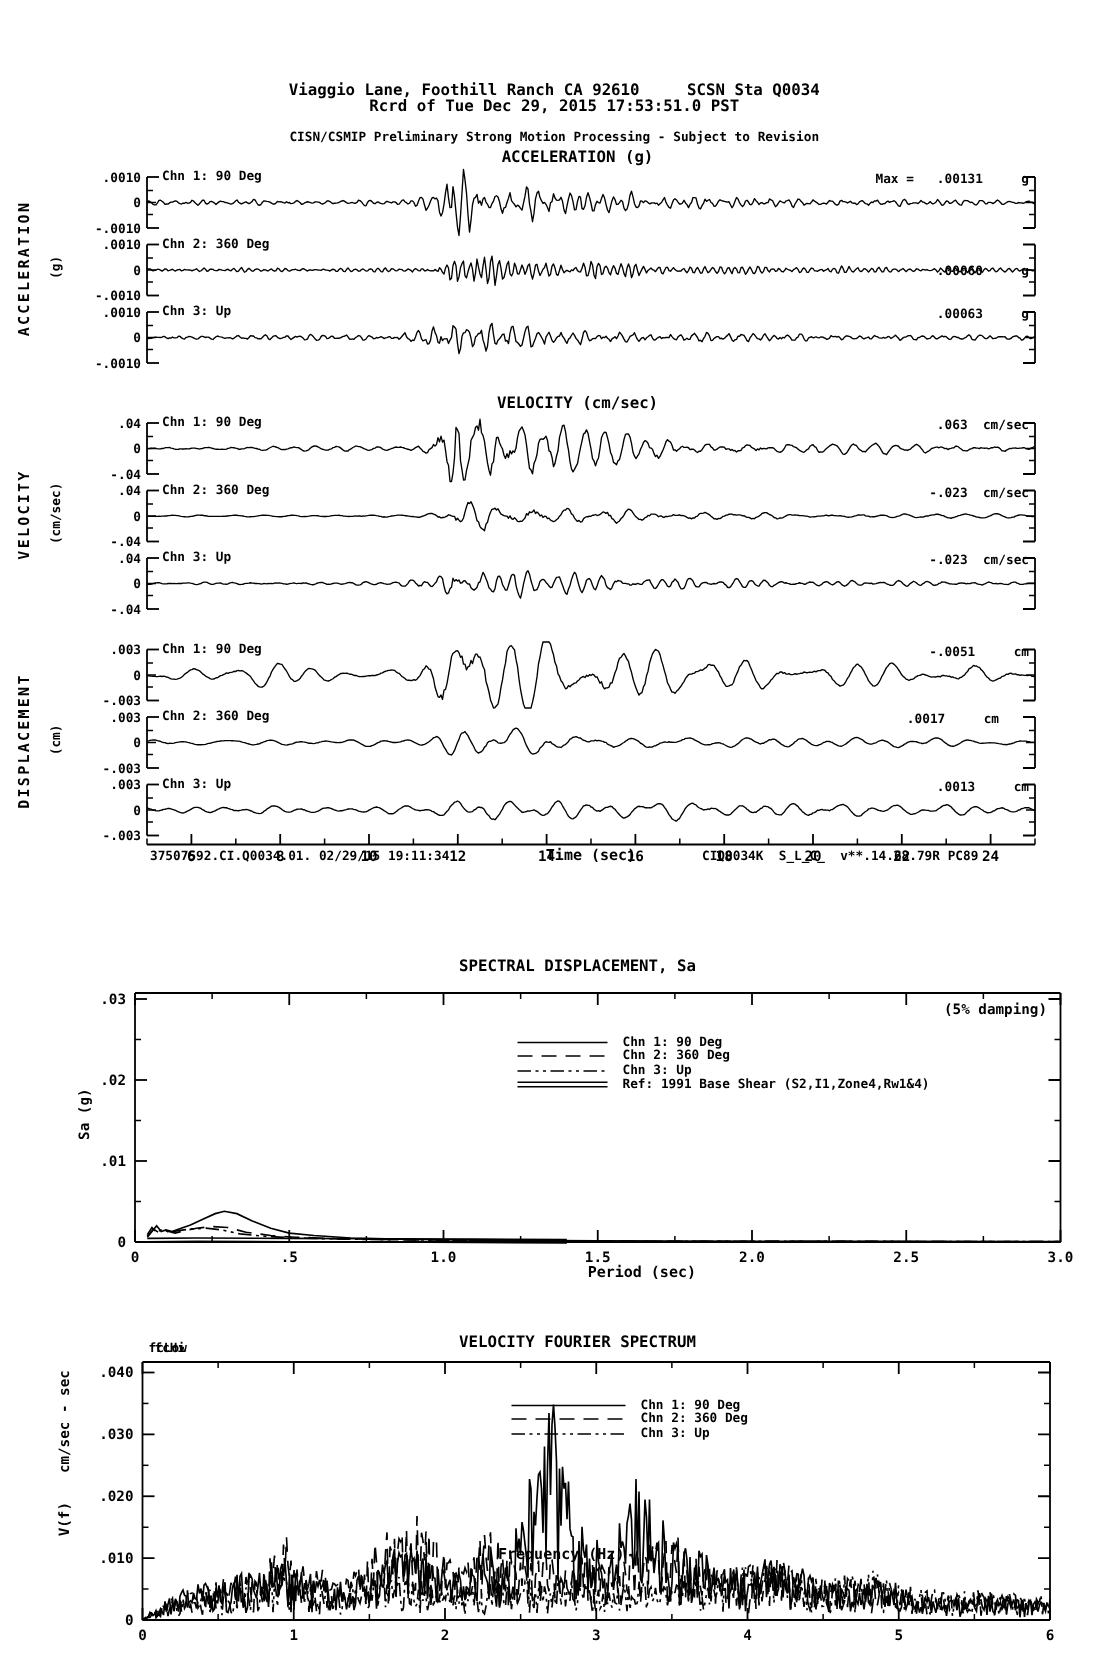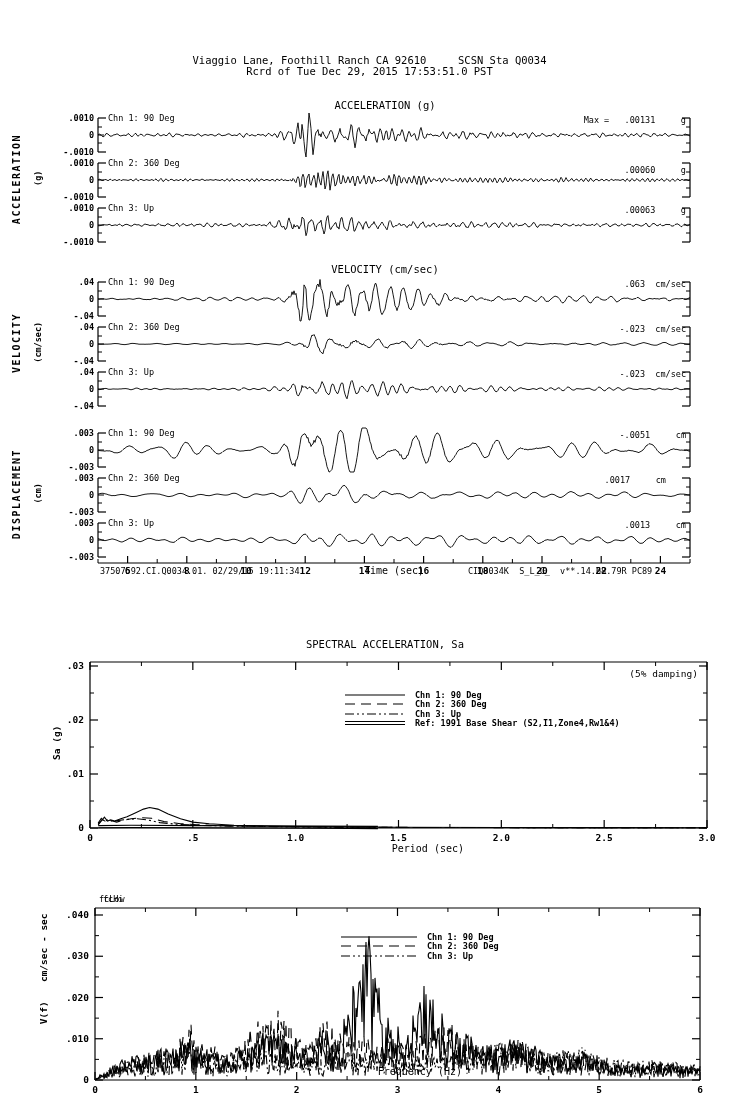--- a/index.html
+++ b/index.html
@@ -1,20 +1,20 @@
 <!DOCTYPE html>
 <html><head>
 <meta charset="utf-8">
 <style>
 *{margin:0;padding:0;box-sizing:border-box}
 body{background:#ffffff}
 .page{position:relative;width:739px;height:1115px;background:#fff;font-family:"DejaVu Sans Mono",monospace;overflow:hidden}
-.t{position:absolute;color:#000;font-weight:400;white-space:pre;line-height:1.1}
+.t{position:absolute;color:#000;font-weight:700;white-space:pre;line-height:1.1}
 .ctr{left:0;width:739px;text-align:center}
-.ct{position:absolute;left:220px;width:330px;text-align:center;color:#000;font-weight:400;white-space:pre}
+.ct{position:absolute;left:220px;width:330px;text-align:center;color:#000;font-weight:700;white-space:pre}
 .rt{text-align:right}
 .vrot{position:absolute;width:200px;text-align:center;color:#000;font-weight:700;transform:rotate(-90deg);white-space:pre;line-height:1}
 .vmain{letter-spacing:1.5px}
 #plot-canvas{position:absolute;left:0;top:0}
 #plot-canvas text{font-family:"DejaVu Sans Mono",monospace;font-weight:700;fill:#000}
 .wf{fill:none;stroke:#000;stroke-width:.9;stroke-linejoin:round}
 .st-solid{fill:none;stroke:#000;stroke-width:1.1}
 .st-dash{fill:none;stroke:#000;stroke-width:1.1;stroke-dasharray:10 6}
 .st-dashdot{fill:none;stroke:#000;stroke-width:1.1;stroke-dasharray:9 3 2 3 2 3}
 .legend{position:absolute}
@@ -335,24 +335,26 @@
         <line x1="95" y1="935.625" x2="99" y2="935.625" stroke="#000000" stroke-width="1"></line>
         <line x1="700" y1="935.625" x2="696" y2="935.625" stroke="#000000" stroke-width="1"></line>
         <path d="M95,1079.8L96,1079.6L97,1078.3L98,1078.5L99,1078.1L100,1078.2L101,1076.6L102,1074.2L103,1074.1L104,1078.9L105,1073.5L106,1076.6L107,1077.6L108,1070.4L109,1070.9L110,1073.3L111,1070.7L112,1077.4L113,1072.6L114,1070.3L115,1066.8L116,1074.5L117,1067.1L118,1073.9L119,1074.3L120,1066.5L121,1074.4L122,1066.4L123,1070.6L124,1068.3L125,1062.2L126,1064.3L127,1062.4L128,1062.0L129,1065.4L130,1063.0L131,1064.2L132,1072.0L133,1070.2L134,1066.6L135,1060.9L136,1059.9L137,1061.7L138,1064.0L139,1069.5L140,1059.8L141,1071.6L142,1067.7L143,1060.8L144,1072.3L145,1062.4L146,1058.8L147,1060.5L148,1076.8L149,1063.5L150,1064.2L151,1060.2L152,1067.2L153,1068.6L154,1074.7L155,1076.3L156,1070.4L157,1061.1L158,1073.5L159,1062.1L160,1055.4L161,1059.6L162,1070.4L163,1070.6L164,1058.4L165,1061.8L166,1067.0L167,1073.5L168,1055.8L169,1057.5L170,1055.3L171,1057.7L172,1075.2L173,1070.1L174,1058.1L175,1058.7L176,1068.4L177,1063.2L178,1067.6L179,1067.6L180,1059.6L181,1050.1L182,1074.8L183,1055.8L184,1060.5L185,1071.1L186,1049.8L187,1058.4L188,1056.3L189,1050.2L190,1054.2L191,1053.3L192,1069.0L193,1073.2L194,1055.0L195,1058.6L196,1059.5L197,1057.2L198,1057.3L199,1059.7L200,1059.9L201,1068.7L202,1057.3L203,1069.3L204,1053.3L205,1058.2L206,1072.9L207,1071.3L208,1055.0L209,1071.1L210,1064.5L211,1074.1L212,1068.5L213,1076.2L214,1057.7L215,1063.0L216,1069.2L217,1062.6L218,1057.1L219,1072.1L220,1070.0L221,1064.1L222,1074.0L223,1065.1L224,1065.3L225,1063.5L226,1066.3L227,1076.3L228,1073.3L229,1062.7L230,1066.5L231,1064.8L232,1064.9L233,1072.9L234,1058.7L235,1056.9L236,1069.4L237,1058.7L238,1063.1L239,1066.5L240,1068.9L241,1064.2L242,1064.1L243,1062.5L244,1070.3L245,1072.0L246,1071.1L247,1056.2L248,1067.1L249,1057.8L250,1056.5L251,1056.6L252,1071.4L253,1059.0L254,1054.7L255,1058.1L256,1051.4L257,1071.5L258,1056.4L259,1069.7L260,1054.7L261,1054.1L262,1065.4L263,1059.8L264,1057.7L265,1056.4L266,1051.3L267,1065.7L268,1075.4L269,1071.6L270,1053.0L271,1056.4L272,1051.1L273,1069.0L274,1069.8L275,1053.6L276,1067.1L277,1071.1L278,1069.2L279,1059.7L280,1075.3L281,1053.8L282,1067.3L283,1053.6L284,1064.8L285,1073.5L286,1068.8L287,1055.6L288,1060.6L289,1071.4L290,1064.5L291,1064.4L292,1067.1L293,1065.7L294,1057.9L295,1067.1L296,1064.5L297,1066.4L298,1058.4L299,1065.2L300,1067.9L301,1058.4L302,1070.2L303,1063.5L304,1072.8L305,1059.7L306,1069.1L307,1058.0L308,1071.6L309,1067.7L310,1076.6L311,1057.5L312,1067.4L313,1062.3L314,1062.8L315,1057.4L316,1070.7L317,1058.1L318,1066.5L319,1074.7L320,1066.6L321,1068.2L322,1074.8L323,1076.0L324,1070.9L325,1063.7L326,1059.0L327,1056.2L328,1070.8L329,1058.4L330,1055.8L331,1065.5L332,1064.0L333,1056.7L334,1058.2L335,1059.2L336,1069.4L337,1070.7L338,1058.0L339,1061.1L340,1061.9L341,1072.8L342,1063.2L343,1063.1L344,1062.1L345,1068.6L346,1066.3L347,1062.4L348,1060.9L349,1061.6L350,1054.6L351,1056.7L352,1054.2L353,1075.1L354,1058.2L355,1066.8L356,1066.1L357,1061.3L358,1075.3L359,1060.0L360,1054.5L361,1061.0L362,1068.1L363,1057.6L364,1062.6L365,1075.7L366,1065.2L367,1062.4L368,1071.6L369,1060.9L370,1067.0L371,1070.3L372,1050.6L373,1055.2L374,1070.2L375,1060.8L376,1054.7L377,1070.9L378,1060.8L379,1060.0L380,1067.2L381,1054.1L382,1066.2L383,1067.3L384,1073.5L385,1068.6L386,1055.2L387,1061.4L388,1062.3L389,1066.5L390,1055.3L391,1060.0L392,1059.1L393,1062.6L394,1067.6L395,1075.2L396,1063.7L397,1074.9L398,1065.5L399,1059.8L400,1072.4L401,1070.6L402,1062.5L403,1074.7L404,1060.9L405,1069.4L406,1061.8L407,1068.5L408,1071.7L409,1062.3L410,1068.5L411,1069.1L412,1058.1L413,1073.7L414,1069.7L415,1062.3L416,1056.5L417,1063.1L418,1074.2L419,1057.1L420,1073.2L421,1064.4L422,1065.9L423,1066.6L424,1071.1L425,1067.6L426,1055.5L427,1062.8L428,1060.4L429,1055.5L430,1055.8L431,1072.5L432,1067.2L433,1059.9L434,1058.1L435,1067.4L436,1065.2L437,1058.5L438,1066.4L439,1069.4L440,1068.2L441,1059.1L442,1060.5L443,1056.3L444,1063.4L445,1070.3L446,1064.3L447,1067.8L448,1060.7L449,1062.6L450,1061.5L451,1056.8L452,1057.5L453,1069.7L454,1057.6L455,1064.7L456,1054.0L457,1059.2L458,1059.1L459,1066.7L460,1058.6L461,1065.8L462,1058.5L463,1053.4L464,1057.3L465,1051.7L466,1061.3L467,1073.8L468,1064.4L469,1073.1L470,1068.5L471,1062.7L472,1058.5L473,1069.6L474,1049.3L475,1051.9L476,1060.3L477,1065.0L478,1061.7L479,1050.7L480,1061.0L481,1048.4L482,1074.5L483,1051.2L484,1067.2L485,1065.2L486,1062.7L487,1061.0L488,1057.4L489,1045.4L490,1057.1L491,1044.8L492,1059.4L493,1073.0L494,1051.4L495,1045.1L496,1055.6L497,1044.9L498,1052.6L499,1044.4L500,1043.6L501,1054.6L502,1043.5L503,1068.8L504,1065.9L505,1054.1L506,1051.4L507,1064.2L508,1056.9L509,1050.1L510,1044.4L511,1042.4L512,1063.4L513,1046.4L514,1055.2L515,1054.4L516,1068.5L517,1045.7L518,1065.4L519,1050.5L520,1047.3L521,1052.6L522,1059.9L523,1046.0L524,1053.3L525,1065.3L526,1049.7L527,1074.6L528,1065.0L529,1059.7L530,1072.3L531,1050.3L532,1067.5L533,1065.9L534,1049.3L535,1062.8L536,1062.5L537,1059.5L538,1073.5L539,1051.7L540,1067.1L541,1074.9L542,1052.2L543,1071.6L544,1051.8L545,1070.2L546,1058.8L547,1063.4L548,1070.9L549,1070.8L550,1053.3L551,1068.9L552,1071.8L553,1076.5L554,1073.4L555,1059.6L556,1056.7L557,1052.3L558,1072.7L559,1052.3L560,1056.0L561,1061.7L562,1069.5L563,1050.4L564,1064.6L565,1052.4L566,1053.9L567,1055.5L568,1050.4L569,1054.3L570,1075.4L571,1060.9L572,1055.7L573,1061.3L574,1054.8L575,1066.1L576,1062.2L577,1059.7L578,1061.0L579,1049.6L580,1070.9L581,1070.2L582,1047.2L583,1054.8L584,1059.0L585,1049.7L586,1061.9L587,1055.6L588,1074.5L589,1074.8L590,1060.5L591,1053.4L592,1070.6L593,1055.3L594,1058.9L595,1063.1L596,1059.2L597,1071.2L598,1072.1L599,1057.1L600,1059.5L601,1060.0L602,1065.5L603,1073.1L604,1059.7L605,1064.7L606,1070.2L607,1057.9L608,1076.0L609,1068.3L610,1065.9L611,1075.7L612,1067.4L613,1064.7L614,1059.8L615,1074.3L616,1072.5L617,1061.5L618,1060.6L619,1075.3L620,1075.8L621,1065.6L622,1060.5L623,1060.1L624,1067.4L625,1072.1L626,1065.0L627,1073.2L628,1062.0L629,1061.9L630,1066.2L631,1077.3L632,1062.9L633,1066.3L634,1063.7L635,1077.3L636,1070.7L637,1066.1L638,1068.9L639,1063.4L640,1065.3L641,1068.8L642,1073.6L643,1060.9L644,1072.0L645,1074.6L646,1072.9L647,1073.9L648,1075.7L649,1061.5L650,1070.6L651,1069.9L652,1060.2L653,1070.5L654,1061.0L655,1063.4L656,1064.8L657,1072.0L658,1071.4L659,1068.6L660,1061.4L661,1069.9L662,1062.5L663,1067.0L664,1073.3L665,1067.6L666,1076.8L667,1072.1L668,1071.7L669,1064.4L670,1074.0L671,1063.3L672,1069.4L673,1062.7L674,1067.4L675,1073.5L676,1062.7L677,1063.6L678,1077.7L679,1070.9L680,1070.0L681,1072.7L682,1071.4L683,1066.0L684,1070.6L685,1076.7L686,1069.2L687,1066.8L688,1069.7L689,1069.6L690,1074.7L691,1072.0L692,1068.3L693,1067.6L694,1063.2L695,1076.2L696,1068.6L697,1068.1L698,1069.1L699,1075.5L700,1066.3" class="st-dashdot"></path>
         <path d="M95,1079.4L96,1079.3L97,1078.9L98,1078.6L99,1077.6L100,1074.9L101,1076.1L102,1074.3L103,1073.1L104,1078.5L105,1077.1L106,1076.6L107,1075.7L108,1072.1L109,1075.6L110,1070.7L111,1074.2L112,1069.6L113,1066.6L114,1067.4L115,1065.5L116,1075.0L117,1065.9L118,1068.9L119,1077.3L120,1075.7L121,1064.5L122,1066.9L123,1072.3L124,1070.2L125,1060.2L126,1073.4L127,1068.9L128,1075.1L129,1068.6L130,1068.4L131,1072.3L132,1067.3L133,1065.9L134,1072.1L135,1076.5L136,1064.1L137,1074.1L138,1056.4L139,1059.8L140,1074.6L141,1071.7L142,1061.3L143,1067.5L144,1054.8L145,1069.0L146,1063.3L147,1057.5L148,1062.1L149,1052.4L150,1062.7L151,1068.7L152,1066.3L153,1062.2L154,1055.2L155,1059.6L156,1057.5L157,1051.1L158,1070.4L159,1063.3L160,1053.1L161,1070.6L162,1073.0L163,1062.8L164,1051.3L165,1058.8L166,1048.6L167,1060.6L168,1069.5L169,1074.9L170,1054.1L171,1055.4L172,1060.9L173,1059.7L174,1062.7L175,1068.1L176,1046.8L177,1066.0L178,1054.7L179,1066.6L180,1038.8L181,1056.6L182,1048.9L183,1037.1L184,1057.0L185,1041.2L186,1051.8L187,1044.9L188,1057.9L189,1029.7L190,1047.9L191,1024.8L192,1043.7L193,1051.6L194,1040.3L195,1066.8L196,1046.7L197,1070.5L198,1046.4L199,1060.4L200,1051.9L201,1050.1L202,1044.3L203,1054.0L204,1055.7L205,1064.5L206,1074.6L207,1057.7L208,1063.8L209,1054.1L210,1059.2L211,1047.4L212,1054.7L213,1051.9L214,1054.5L215,1046.6L216,1060.8L217,1051.9L218,1071.8L219,1064.0L220,1059.9L221,1059.5L222,1055.5L223,1056.0L224,1057.3L225,1056.6L226,1062.3L227,1061.4L228,1066.2L229,1062.0L230,1059.9L231,1052.9L232,1053.6L233,1063.1L234,1054.5L235,1058.0L236,1047.9L237,1050.5L238,1047.3L239,1044.4L240,1061.1L241,1047.3L242,1061.4L243,1049.7L244,1071.1L245,1039.9L246,1067.4L247,1066.4L248,1039.2L249,1055.1L250,1029.0L251,1041.2L252,1066.0L253,1063.8L254,1050.1L255,1061.1L256,1055.9L257,1035.0L258,1021.6L259,1067.3L260,1031.0L261,1034.2L262,1050.6L263,1025.9L264,1067.4L265,1035.1L266,1025.8L267,1027.6L268,1022.8L269,1053.8L270,1046.5L271,1019.7L272,1067.1L273,1036.1L274,1028.9L275,1049.5L276,1060.3L277,1060.0L278,1010.7L279,1048.5L280,1054.4L281,1021.8L282,1027.3L283,1040.3L284,1021.0L285,1063.9L286,1023.1L287,1072.2L288,1062.3L289,1027.3L290,1029.6L291,1027.7L292,1067.9L293,1067.2L294,1069.0L295,1045.8L296,1035.4L297,1058.8L298,1042.1L299,1041.8L300,1040.0L301,1044.6L302,1047.0L303,1061.9L304,1048.9L305,1062.4L306,1044.4L307,1043.6L308,1048.6L309,1049.3L310,1045.2L311,1047.8L312,1041.4L313,1056.8L314,1054.1L315,1043.7L316,1038.2L317,1058.3L318,1036.6L319,1041.0L320,1026.4L321,1065.8L322,1038.7L323,1023.4L324,1038.1L325,1047.3L326,1029.7L327,1021.6L328,1054.0L329,1062.2L330,1047.2L331,1062.1L332,1026.0L333,1072.3L334,1044.7L335,1037.9L336,1052.1L337,1061.0L338,1039.3L339,1071.6L340,1033.6L341,1041.7L342,1039.6L343,1044.9L344,1049.3L345,1069.2L346,1055.4L347,1041.7L348,1057.3L349,1037.2L350,1044.7L351,1050.4L352,1069.2L353,1053.9L354,1042.1L355,1069.1L356,1072.0L357,1050.5L358,1046.8L359,1040.4L360,1068.6L361,1059.8L362,1042.1L363,1042.1L364,1036.6L365,1056.5L366,1060.8L367,1038.5L368,1039.7L369,1048.5L370,1065.8L371,1048.3L372,1048.4L373,1061.4L374,1052.3L375,1054.6L376,1060.7L377,1046.8L378,1058.7L379,1061.3L380,1062.8L381,1055.6L382,1044.9L383,1050.9L384,1066.1L385,1055.6L386,1059.4L387,1038.5L388,1038.9L389,1058.3L390,1040.8L391,1038.7L392,1067.1L393,1060.2L394,1066.8L395,1042.7L396,1069.2L397,1052.8L398,1047.1L399,1045.6L400,1061.0L401,1043.0L402,1045.6L403,1047.7L404,1051.9L405,1060.7L406,1044.7L407,1050.9L408,1057.8L409,1053.6L410,1053.4L411,1050.0L412,1062.0L413,1050.7L414,1068.7L415,1063.7L416,1041.2L417,1049.0L418,1060.2L419,1062.8L420,1036.5L421,1036.4L422,1039.6L423,1063.0L424,1037.5L425,1033.2L426,1052.8L427,1069.1L428,1055.0L429,1043.6L430,1037.0L431,1040.1L432,1063.1L433,1027.1L434,1042.4L435,1030.9L436,1043.7L437,1035.0L438,1028.4L439,1039.0L440,1056.3L441,1058.4L442,1043.2L443,1034.6L444,1027.4L445,1070.6L446,1068.9L447,1048.9L448,1030.1L449,1034.0L450,1042.2L451,1048.6L452,1025.1L453,1059.6L454,1048.3L455,1057.7L456,1033.8L457,1065.6L458,1046.7L459,1067.6L460,1043.3L461,1060.5L462,1063.4L463,1064.3L464,1038.3L465,1067.6L466,1044.6L467,1058.8L468,1063.8L469,1050.3L470,1046.2L471,1053.5L472,1041.7L473,1046.1L474,1067.7L475,1055.9L476,1045.7L477,1069.2L478,1047.5L479,1045.9L480,1046.8L481,1046.6L482,1049.3L483,1046.2L484,1069.6L485,1067.4L486,1055.9L487,1058.8L488,1060.1L489,1065.3L490,1051.2L491,1070.5L492,1059.0L493,1073.4L494,1066.4L495,1051.6L496,1065.4L497,1064.0L498,1072.5L499,1075.7L500,1066.3L501,1069.3L502,1049.6L503,1048.8L504,1072.7L505,1048.3L506,1070.3L507,1055.4L508,1067.6L509,1059.6L510,1053.3L511,1045.6L512,1045.5L513,1070.7L514,1043.5L515,1059.6L516,1044.7L517,1063.9L518,1040.0L519,1056.1L520,1048.7L521,1067.1L522,1040.0L523,1045.5L524,1054.4L525,1055.6L526,1043.2L527,1048.2L528,1047.3L529,1060.3L530,1057.2L531,1050.6L532,1045.8L533,1065.7L534,1057.9L535,1062.2L536,1071.3L537,1064.0L538,1065.7L539,1070.2L540,1073.4L541,1070.2L542,1056.6L543,1059.0L544,1073.0L545,1063.7L546,1060.9L547,1067.1L548,1053.0L549,1058.4L550,1057.0L551,1060.0L552,1062.0L553,1074.4L554,1060.5L555,1056.2L556,1059.4L557,1070.3L558,1066.1L559,1062.9L560,1056.4L561,1073.4L562,1070.7L563,1067.8L564,1057.0L565,1071.5L566,1059.8L567,1053.3L568,1062.2L569,1061.8L570,1053.8L571,1064.9L572,1057.1L573,1061.3L574,1052.5L575,1065.5L576,1054.8L577,1070.0L578,1054.4L579,1063.5L580,1056.7L581,1075.4L582,1067.9L583,1057.9L584,1071.0L585,1069.7L586,1063.8L587,1054.5L588,1064.4L589,1055.5L590,1071.3L591,1063.6L592,1059.5L593,1073.6L594,1059.9L595,1064.6L596,1060.8L597,1060.6L598,1063.7L599,1061.8L600,1070.1L601,1061.3L602,1060.4L603,1065.8L604,1072.7L605,1063.6L606,1070.1L607,1063.1L608,1069.1L609,1076.8L610,1076.4L611,1068.3L612,1069.6L613,1065.8L614,1062.6L615,1064.0L616,1075.1L617,1068.9L618,1076.3L619,1073.4L620,1068.2L621,1071.1L622,1068.8L623,1072.5L624,1066.0L625,1072.7L626,1066.5L627,1065.5L628,1073.6L629,1066.4L630,1072.9L631,1064.7L632,1064.3L633,1073.3L634,1071.4L635,1069.9L636,1067.0L637,1068.8L638,1063.0L639,1065.6L640,1064.0L641,1065.5L642,1075.6L643,1065.7L644,1075.7L645,1070.7L646,1067.4L647,1066.2L648,1072.4L649,1065.9L650,1071.1L651,1066.8L652,1069.0L653,1062.0L654,1077.2L655,1070.0L656,1069.1L657,1065.7L658,1067.7L659,1065.9L660,1070.0L661,1062.4L662,1071.1L663,1076.9L664,1071.4L665,1064.0L666,1064.6L667,1066.4L668,1063.7L669,1066.7L670,1070.0L671,1070.7L672,1064.4L673,1065.7L674,1070.0L675,1074.3L676,1073.9L677,1068.3L678,1072.1L679,1071.2L680,1064.9L681,1067.0L682,1074.3L683,1071.5L684,1069.8L685,1069.8L686,1066.9L687,1068.8L688,1070.0L689,1073.0L690,1075.9L691,1066.1L692,1068.0L693,1070.9L694,1069.8L695,1068.8L696,1071.6L697,1074.2L698,1068.4L699,1065.6L700,1071.3" class="st-dash"></path>
         <path d="M95,1079.5L96,1079.1L97,1078.9L98,1078.3L99,1077.6L100,1075.8L101,1075.2L102,1076.9L103,1076.0L104,1073.7L105,1077.0L106,1075.3L107,1072.5L108,1074.2L109,1076.7L110,1067.5L111,1074.4L112,1069.5L113,1065.6L114,1076.3L115,1068.3L116,1072.2L117,1066.8L118,1067.8L119,1074.5L120,1064.2L121,1061.8L122,1060.1L123,1063.5L124,1064.2L125,1071.7L126,1068.4L127,1067.2L128,1068.4L129,1061.9L130,1065.6L131,1066.3L132,1056.2L133,1062.3L134,1059.0L135,1067.6L136,1056.8L137,1055.7L138,1057.8L139,1060.5L140,1072.0L141,1063.7L142,1074.0L143,1072.6L144,1058.4L145,1065.1L146,1056.9L147,1067.5L148,1069.0L149,1058.7L150,1054.8L151,1074.5L152,1075.0L153,1071.2L154,1068.4L155,1058.5L156,1055.0L157,1066.3L158,1049.9L159,1067.7L160,1050.8L161,1049.0L162,1066.1L163,1066.3L164,1075.2L165,1071.5L166,1052.3L167,1050.3L168,1052.3L169,1060.1L170,1062.7L171,1065.4L172,1057.5L173,1048.6L174,1063.9L175,1059.4L176,1066.8L177,1053.3L178,1058.0L179,1071.3L180,1052.2L181,1041.6L182,1058.1L183,1055.9L184,1045.3L185,1058.2L186,1063.6L187,1046.2L188,1042.5L189,1050.7L190,1040.6L191,1055.1L192,1071.5L193,1049.1L194,1074.8L195,1049.9L196,1073.1L197,1050.0L198,1052.0L199,1063.7L200,1056.5L201,1048.1L202,1065.7L203,1055.4L204,1059.6L205,1059.4L206,1055.6L207,1049.3L208,1074.8L209,1053.7L210,1062.0L211,1054.2L212,1057.5L213,1053.3L214,1058.6L215,1057.1L216,1053.6L217,1061.8L218,1053.8L219,1063.6L220,1073.6L221,1069.3L222,1068.2L223,1059.2L224,1073.5L225,1058.2L226,1065.0L227,1054.5L228,1067.8L229,1061.5L230,1065.3L231,1072.9L232,1067.2L233,1062.0L234,1069.4L235,1064.1L236,1073.4L237,1069.6L238,1053.5L239,1050.8L240,1057.9L241,1051.3L242,1061.1L243,1058.7L244,1064.3L245,1061.4L246,1068.8L247,1063.8L248,1053.0L249,1057.6L250,1053.6L251,1072.5L252,1046.7L253,1048.9L254,1056.3L255,1043.1L256,1049.1L257,1042.7L258,1040.7L259,1059.2L260,1055.0L261,1047.2L262,1037.5L263,1032.6L264,1059.0L265,1041.9L266,1035.2L267,1037.8L268,1036.6L269,1054.6L270,1036.8L271,1035.7L272,1060.3L273,1042.3L274,1033.2L275,1040.5L276,1038.9L277,1048.8L278,1033.7L279,1047.2L280,1066.4L281,1041.8L282,1039.1L283,1064.0L284,1038.1L285,1065.8L286,1048.9L287,1051.0L288,1043.4L289,1051.9L290,1052.2L291,1068.2L292,1045.9L293,1060.7L294,1055.8L295,1046.1L296,1049.2L297,1055.5L298,1059.1L299,1056.0L300,1053.2L301,1068.7L302,1055.7L303,1049.5L304,1048.8L305,1052.1L306,1049.1L307,1053.5L308,1067.2L309,1057.5L310,1066.8L311,1058.2L312,1058.8L313,1064.2L314,1045.6L315,1050.0L316,1051.0L317,1061.9L318,1067.4L319,1037.8L320,1046.2L321,1046.7L322,1035.8L323,1049.2L324,1051.9L325,1055.0L326,1066.1L327,1031.1L328,1039.8L329,1047.1L330,1063.1L331,1071.1L332,1053.9L333,1071.8L334,1066.7L335,1049.0L336,1059.7L337,1045.1L338,1051.6L339,1051.0L340,1066.5L341,1064.4L342,1057.8L343,1066.6L344,1018.9L345,1034.6L346,1025.7L347,1036.1L348,1014.7L349,1020.4L350,1029.4L351,1037.9L352,1051.8L353,986.0L354,992.9L355,1050.4L356,1007.9L357,1017.0L358,998.4L359,983.0L360,981.4L361,992.5L362,1021.9L363,964.3L364,1036.9L365,977.6L366,942.0L367,996.6L368,949.7L369,936.4L370,951.6L371,974.4L372,1053.7L373,979.0L374,1017.1L375,977.9L376,992.4L377,988.6L378,1012.8L379,987.7L380,1019.1L381,1024.0L382,1024.5L383,1068.0L384,1053.3L385,1062.4L386,1027.4L387,1058.0L388,1017.8L389,1033.4L390,1038.5L391,1029.7L392,1061.4L393,1039.0L394,1058.7L395,1055.0L396,1044.8L397,1061.3L398,1026.6L399,1041.1L400,1045.9L401,1048.6L402,1059.0L403,1052.4L404,1069.6L405,1065.6L406,1047.0L407,1043.3L408,1035.1L409,1059.9L410,1050.8L411,1043.1L412,1055.6L413,1015.5L414,1031.9L415,1027.6L416,1031.8L417,1042.4L418,1015.5L419,1010.4L420,1002.4L421,1013.2L422,1045.9L423,1041.2L424,986.0L425,1043.5L426,994.3L427,1052.7L428,1055.4L429,1029.1L430,999.7L431,1011.5L432,1042.3L433,999.6L434,1040.9L435,1033.6L436,1048.7L437,1039.6L438,1030.1L439,1028.5L440,1061.8L441,1054.3L442,1013.6L443,1027.3L444,1055.3L445,1048.5L446,1057.2L447,1066.0L448,1055.3L449,1028.3L450,1032.4L451,1028.9L452,1032.5L453,1069.8L454,1069.3L455,1050.7L456,1036.3L457,1032.2L458,1040.0L459,1064.5L460,1038.0L461,1068.6L462,1063.5L463,1045.5L464,1045.1L465,1062.8L466,1033.8L467,1037.7L468,1036.1L469,1058.4L470,1058.9L471,1036.7L472,1043.6L473,1064.5L474,1062.4L475,1054.8L476,1045.0L477,1055.1L478,1052.8L479,1053.9L480,1055.9L481,1064.1L482,1057.1L483,1050.4L484,1054.6L485,1053.2L486,1072.3L487,1045.3L488,1059.9L489,1047.6L490,1060.7L491,1046.6L492,1056.6L493,1070.5L494,1053.0L495,1070.1L496,1046.4L497,1074.2L498,1063.2L499,1056.4L500,1056.7L501,1055.6L502,1061.8L503,1048.9L504,1060.0L505,1044.4L506,1065.2L507,1055.6L508,1050.2L509,1045.0L510,1039.6L511,1064.8L512,1051.2L513,1043.2L514,1040.4L515,1050.1L516,1044.6L517,1053.5L518,1062.7L519,1059.2L520,1042.9L521,1045.5L522,1064.9L523,1052.6L524,1059.9L525,1062.3L526,1050.5L527,1072.3L528,1065.5L529,1051.4L530,1055.3L531,1068.2L532,1063.1L533,1054.3L534,1051.2L535,1045.8L536,1050.1L537,1064.3L538,1063.7L539,1052.6L540,1050.4L541,1054.2L542,1051.7L543,1068.9L544,1072.3L545,1067.1L546,1064.3L547,1057.0L548,1062.5L549,1066.8L550,1064.9L551,1057.3L552,1072.1L553,1055.3L554,1057.9L555,1062.2L556,1060.0L557,1056.0L558,1071.1L559,1059.3L560,1072.5L561,1059.4L562,1061.6L563,1065.9L564,1061.0L565,1059.2L566,1060.2L567,1074.3L568,1068.0L569,1071.6L570,1059.5L571,1067.2L572,1069.4L573,1061.9L574,1070.0L575,1065.8L576,1072.9L577,1065.5L578,1055.9L579,1068.3L580,1069.9L581,1062.4L582,1058.5L583,1056.9L584,1051.9L585,1058.5L586,1054.7L587,1057.5L588,1060.6L589,1069.3L590,1064.8L591,1067.9L592,1068.5L593,1065.3L594,1061.9L595,1063.9L596,1070.0L597,1055.2L598,1068.7L599,1073.9L600,1074.0L601,1071.4L602,1059.9L603,1068.2L604,1072.6L605,1069.2L606,1061.5L607,1066.7L608,1064.4L609,1070.6L610,1072.4L611,1070.3L612,1069.9L613,1075.1L614,1071.5L615,1075.8L616,1069.4L617,1065.2L618,1068.1L619,1064.8L620,1070.3L621,1075.3L622,1067.8L623,1071.9L624,1075.1L625,1069.4L626,1069.9L627,1071.8L628,1072.6L629,1071.1L630,1073.9L631,1075.8L632,1069.8L633,1067.6L634,1067.0L635,1067.3L636,1070.6L637,1067.7L638,1073.5L639,1065.1L640,1077.8L641,1074.3L642,1069.4L643,1072.1L644,1068.9L645,1071.4L646,1068.9L647,1066.7L648,1067.6L649,1069.3L650,1072.3L651,1074.2L652,1064.1L653,1066.9L654,1066.7L655,1071.6L656,1073.3L657,1067.9L658,1076.6L659,1063.9L660,1074.5L661,1067.9L662,1074.5L663,1075.6L664,1068.6L665,1066.4L666,1070.2L667,1068.1L668,1072.9L669,1071.2L670,1066.0L671,1076.5L672,1068.9L673,1068.2L674,1071.8L675,1068.3L676,1067.3L677,1073.6L678,1066.5L679,1067.0L680,1078.2L681,1067.8L682,1066.9L683,1078.0L684,1068.8L685,1073.4L686,1068.0L687,1067.0L688,1076.7L689,1069.6L690,1067.9L691,1070.3L692,1074.4L693,1070.0L694,1068.1L695,1069.1L696,1069.1L697,1072.3L698,1069.4L699,1070.5L700,1070.9" class="st-solid"></path>
       </g>
     </svg>
 
   <div class="t ctr" style="top:55px;font-size:10.5px">Viaggio Lane, Foothill Ranch CA 92610     SCSN Sta Q0034</div>
   <div class="t ctr" style="top:66px;font-size:10.5px">Rcrd of Tue Dec 29, 2015 17:53:51.0 PST</div>
+  <div class="t ctr" style="top:87.5px;font-size:8.5px">CISN/CSMIP Preliminary Strong Motion Processing - Subject to Revision</div>
 
   <div class="ct" style="top:99px;font-size:10.5px">ACCELERATION (g)</div>
   <div class="ct" style="top:263px;font-size:10.5px">VELOCITY (cm/sec)</div>
-  <div class="ct" style="top:638px;font-size:10.5px">SPECTRAL ACCELERATION, Sa</div>
+  <div class="ct" style="top:638px;font-size:10.5px">SPECTRAL DISPLACEMENT, Sa</div>
+  <div class="ct" style="top:889px;font-size:10.5px">VELOCITY FOURIER SPECTRUM</div>
 
   <div class="vrot vmain" style="left:-83px;top:174px;font-size:10px">ACCELERATION</div>
   <div class="vrot" style="left:-62px;top:174px;font-size:8.5px">(g)</div>
   <div class="vrot vmain" style="left:-83px;top:338px;font-size:10px">VELOCITY</div>
   <div class="vrot" style="left:-62px;top:338px;font-size:8.5px">(cm/sec)</div>
   <div class="vrot vmain" style="left:-83px;top:489px;font-size:10px">DISPLACEMENT</div>
   <div class="vrot" style="left:-62px;top:489px;font-size:8.5px">(cm)</div>
   <div class="vrot" style="left:-43px;top:738px;font-size:9.5px">Sa (g)</div>
   <div class="vrot" style="left:-56px;top:943px;font-size:9.5px">cm/sec - sec</div>
   <div class="vrot" style="left:-56px;top:1008px;font-size:9.5px">V(f)</div>
@@ -361,21 +363,21 @@
   <div class="t" style="left:108px;top:159px;font-size:8.5px">Chn 2: 360 Deg</div>
   <div class="t" style="left:108px;top:204px;font-size:8.5px">Chn 3: Up</div>
   <div class="t" style="left:108px;top:278px;font-size:8.5px">Chn 1: 90 Deg</div>
   <div class="t" style="left:108px;top:323px;font-size:8.5px">Chn 2: 360 Deg</div>
   <div class="t" style="left:108px;top:368px;font-size:8.5px">Chn 3: Up</div>
   <div class="t" style="left:108px;top:429px;font-size:8.5px">Chn 1: 90 Deg</div>
   <div class="t" style="left:108px;top:474px;font-size:8.5px">Chn 2: 360 Deg</div>
   <div class="t" style="left:108px;top:519px;font-size:8.5px">Chn 3: Up</div>
 
   <div class="t rt" style="left:420px;width:266px;top:116px;font-size:8.5px">Max =   .00131     g</div>
-  <div class="t rt" style="left:420px;width:266px;top:166px;font-size:8.5px">.00060     g</div>
+  <div class="t rt" style="left:420px;width:266px;top:177px;font-size:8.5px">.00060     g</div>
   <div class="t rt" style="left:420px;width:266px;top:206px;font-size:8.5px">.00063     g</div>
   <div class="t rt" style="left:420px;width:266px;top:280px;font-size:8.5px">.063  cm/sec</div>
   <div class="t rt" style="left:420px;width:266px;top:325px;font-size:8.5px">-.023  cm/sec</div>
   <div class="t rt" style="left:420px;width:266px;top:370px;font-size:8.5px">-.023  cm/sec</div>
   <div class="t rt" style="left:420px;width:266px;top:431px;font-size:8.5px">-.0051     cm</div>
   <div class="t rt" style="left:400px;width:266px;top:476px;font-size:8.5px">.0017     cm</div>
   <div class="t rt" style="left:420px;width:266px;top:521px;font-size:8.5px">.0013     cm</div>
 
   <div class="t" style="left:334px;width:120px;top:565px;font-size:10px;text-align:center">Time (sec)</div>
   <div class="t" style="left:100px;top:567px;font-size:8.5px">37507592.CI.Q0034.01. 02/29/15 19:11:34</div>
@@ -426,15 +428,15 @@
         </svg>
       <span>Chn 2: 360 Deg</span>
     </div>
     <div class="lrow">
       <svg width="78" height="8">
           <line x1="1" y1="4" x2="77" y2="4" class="st-dashdot"></line>
         </svg>
       <span>Chn 3: Up</span>
     </div>
   </div>
-  <div class="t" style="left:332px;width:130px;top:1066px;font-size:10px;text-align:right">Frequency (Hz)</div>
+  <div class="t" style="left:332px;width:130px;top:1031px;font-size:10px;text-align:left">Frequency (Hz)</div>
 
 </div>
 
 </body></html>

